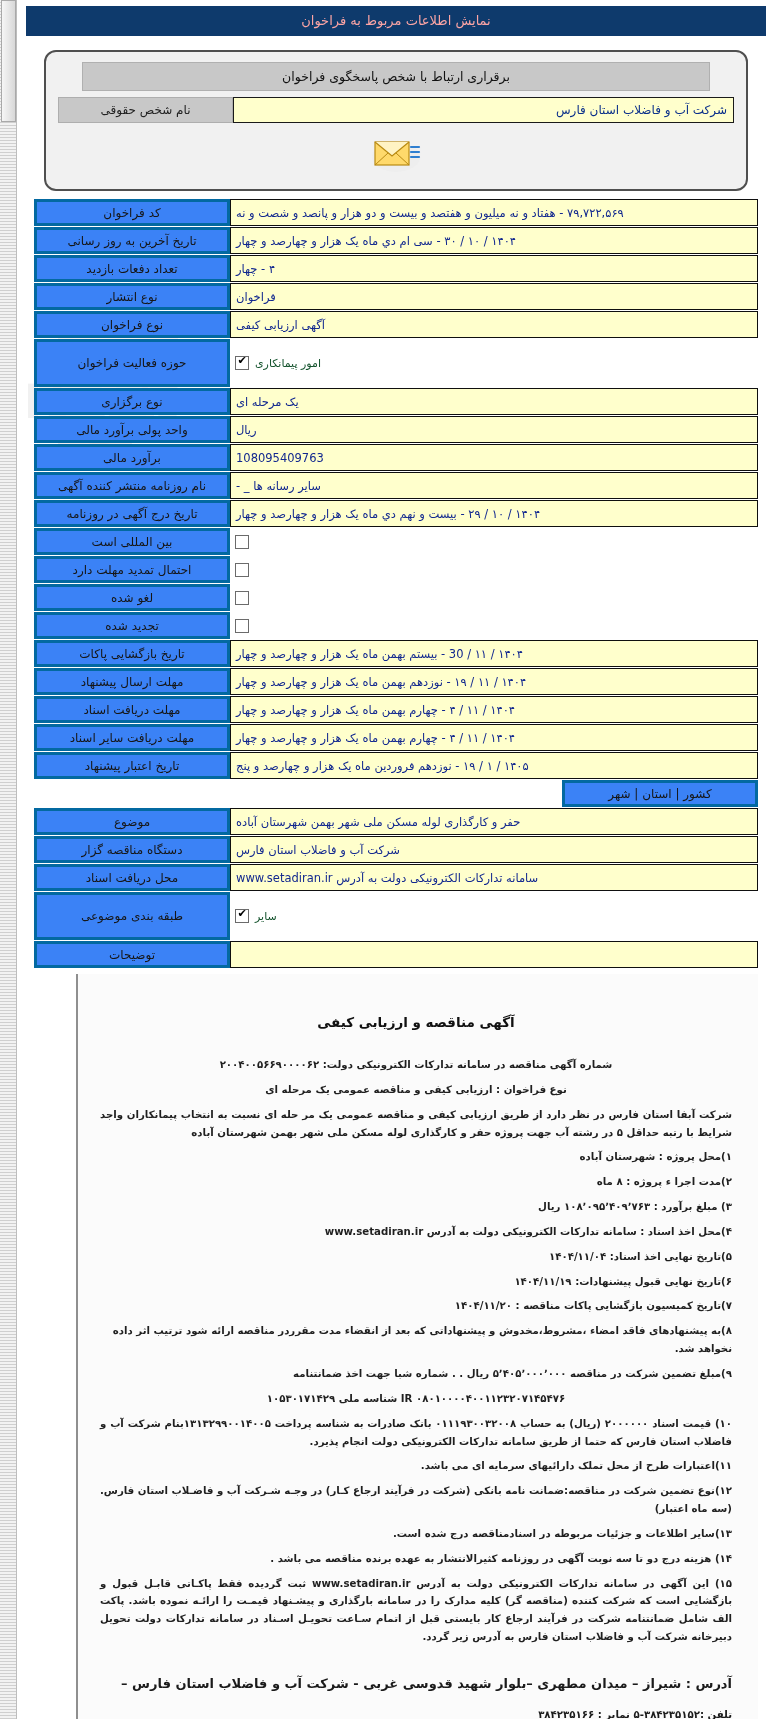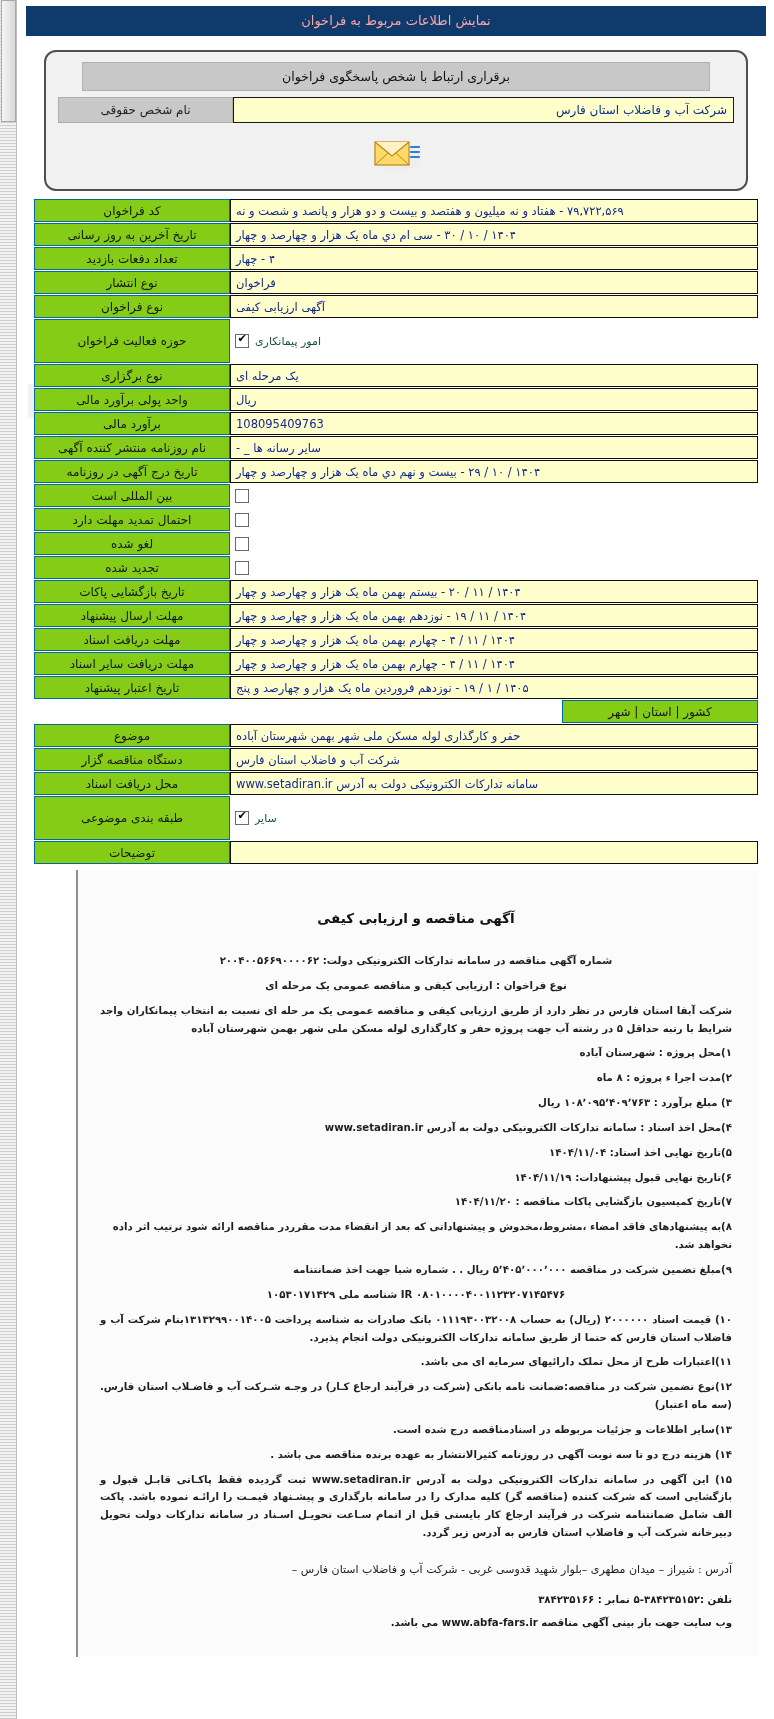--- a/index.html
+++ b/index.html
@@ -133,22 +133,22 @@
   }
   .drow {
     display: flex;
     flex-direction: row;
     align-items: stretch;
     margin-bottom: 1px;
   }
   .drow .k {
     width: 196px;
     flex: 0 0 196px;
-    background: #84cc16;
-    border: 1px solid #0369a1;
+    background: #3b82f6;
+    border: 3px solid #0369a1;
     box-sizing: border-box;
     text-align: center;
     font-size: 12px;
     color: #161616;
     padding: 4px 2px 3px 2px;
     display: flex;
     align-items: center;
     justify-content: center;
   }
   .drow .v {
@@ -367,21 +367,21 @@
         </div>
         <div class="k">لغو شده</div>
       </div>
       <div class="drow">
         <div class="v checkline">
           <span class="cbox"></span>
         </div>
         <div class="k">تجدید شده</div>
       </div>
       <div class="drow">
-        <div class="v">۱۴۰۴ / ۱۱ / ۲۰ - بیستم بهمن ماه یک هزار و چهارصد و چهار</div>
+        <div class="v">۱۴۰۴ / ۱۱ / 30 - بیستم بهمن ماه یک هزار و چهارصد و چهار</div>
         <div class="k">تاریخ بازگشایی پاکات</div>
       </div>
       <div class="drow">
         <div class="v">۱۴۰۴ / ۱۱ / ۱۹ - نوزدهم بهمن ماه یک هزار و چهارصد و چهار</div>
         <div class="k">مهلت ارسال پیشنهاد</div>
       </div>
       <div class="drow">
         <div class="v">۱۴۰۴ / ۱۱ / ۴ - چهارم بهمن ماه یک هزار و چهارصد و چهار</div>
         <div class="k">مهلت دریافت اسناد</div>
       </div>
@@ -443,20 +443,20 @@
         <p>۱۰) قیمت اسناد ۲۰۰۰۰۰۰ (ریال) به حساب ۰۱۱۱۹۳۰۰۳۲۰۰۸ بانک صادرات به شناسه پرداخت   ۱۳۱۳۲۹۹۰۰۱۴۰۰۵بنام شرکت آب و فاضلاب استان فارس که حتما از طریق سامانه تدارکات الکترونیکی دولت انجام پذیرد.</p>
         <p>۱۱)اعتبارات طرح از محل تملک دارائیهای سرمایه ای می باشد.</p>
         <p>۱۲)نوع تضمین شرکت در مناقصه:ضمانت نامه بانکی (شرکت در فرآیند ارجاع کـار) در وجـه شـرکت آب و فاضـلاب استان فارس.(سه ماه اعتبار)</p>
         <p>۱۳)سایر اطلاعات و جزئیات مربوطه در اسنادمناقصه درج شده است.</p>
         <p>۱۴) هزینه درج دو تا سه نوبت آگهی در روزنامه کثیرالانتشار به عهده برنده مناقصه می باشد .</p>
         <p>۱۵) این آگهی در سامانه تدارکات الکترونیکی دولت به آدرس www.setadiran.ir ثبت گردیده فقط پاکـاتی قابـل قبول و بازگشایی است که شرکت کننده (مناقصه گر) کلیه مدارک را در سامانه بارگذاری و پیشـنهاد قیمـت را ارائـه نموده باشد. پاکت الف شامل ضمانتنامه شرکت در فرآیند ارجاع کار بایستی قبل از اتمام سـاعت تحویـل اسـناد در سامانه تدارکات دولت تحویل دبیرخانه شرکت آب و فاضلاب استان فارس به آدرس زیر گردد.</p>
       </div>
 
     <div class="scan-gap"></div>
     <div id="scan-address">
-        <p class="c" style="margin: 0px 0px 6px; font-size: 11px; font-weight: normal; line-height: 1.7;">آدرس : شیراز – میدان مطهری –بلوار شهید قدوسی غربی - شرکت آب و فاضلاب استان فارس –</p>
+        <p class="c" style="margin: 8px 0px 6px; font-size: 13px; font-weight: bold; line-height: 1.7;">آدرس : شیراز – میدان مطهری –بلوار شهید قدوسی غربی - شرکت آب و فاضلاب استان فارس –</p>
         <p class="c" style="margin: 11px 0px 6px; font-size: 10.2px; font-weight: bold; line-height: 1.7; text-align: right;">تلفن :۳۸۴۲۳۵۱۵۲-۵ نمابر : ۳۸۴۲۳۵۱۶۶</p>
         <p class="c" style="margin: 0px 0px 6px; font-size: 10.2px; font-weight: bold; line-height: 1.7;">وب سایت جهت باز بینی آگهی مناقصه www.abfa-fars.ir می باشد.</p>
       </div>
 
   </div>
 
 </div>
 
 </body></html>

